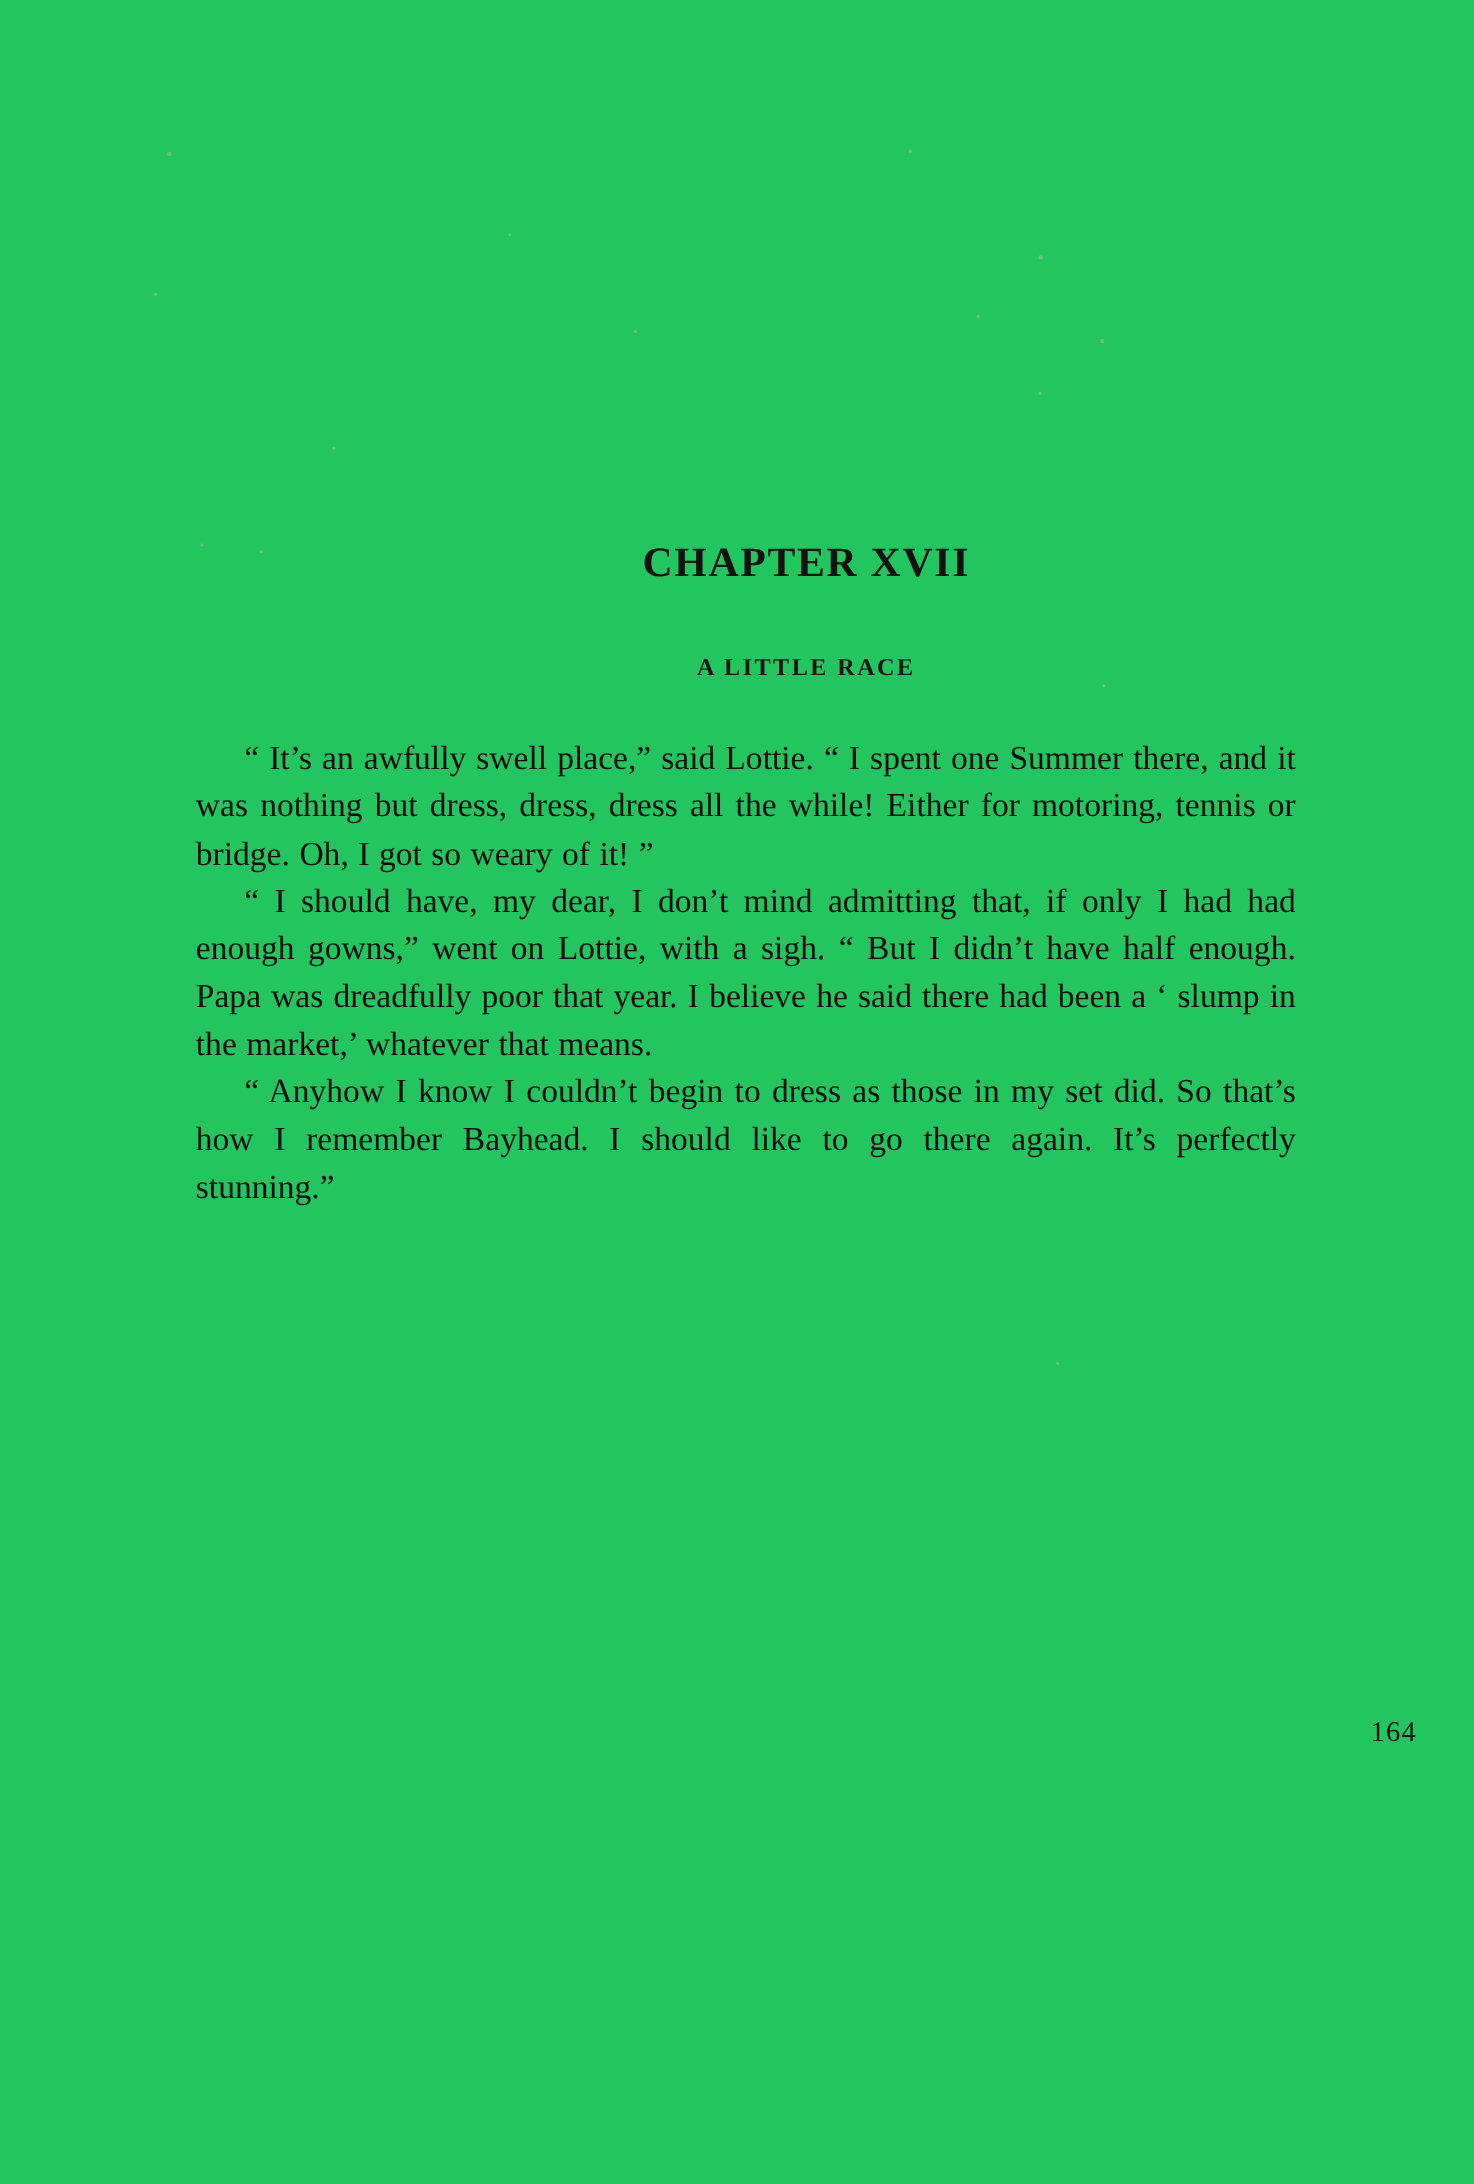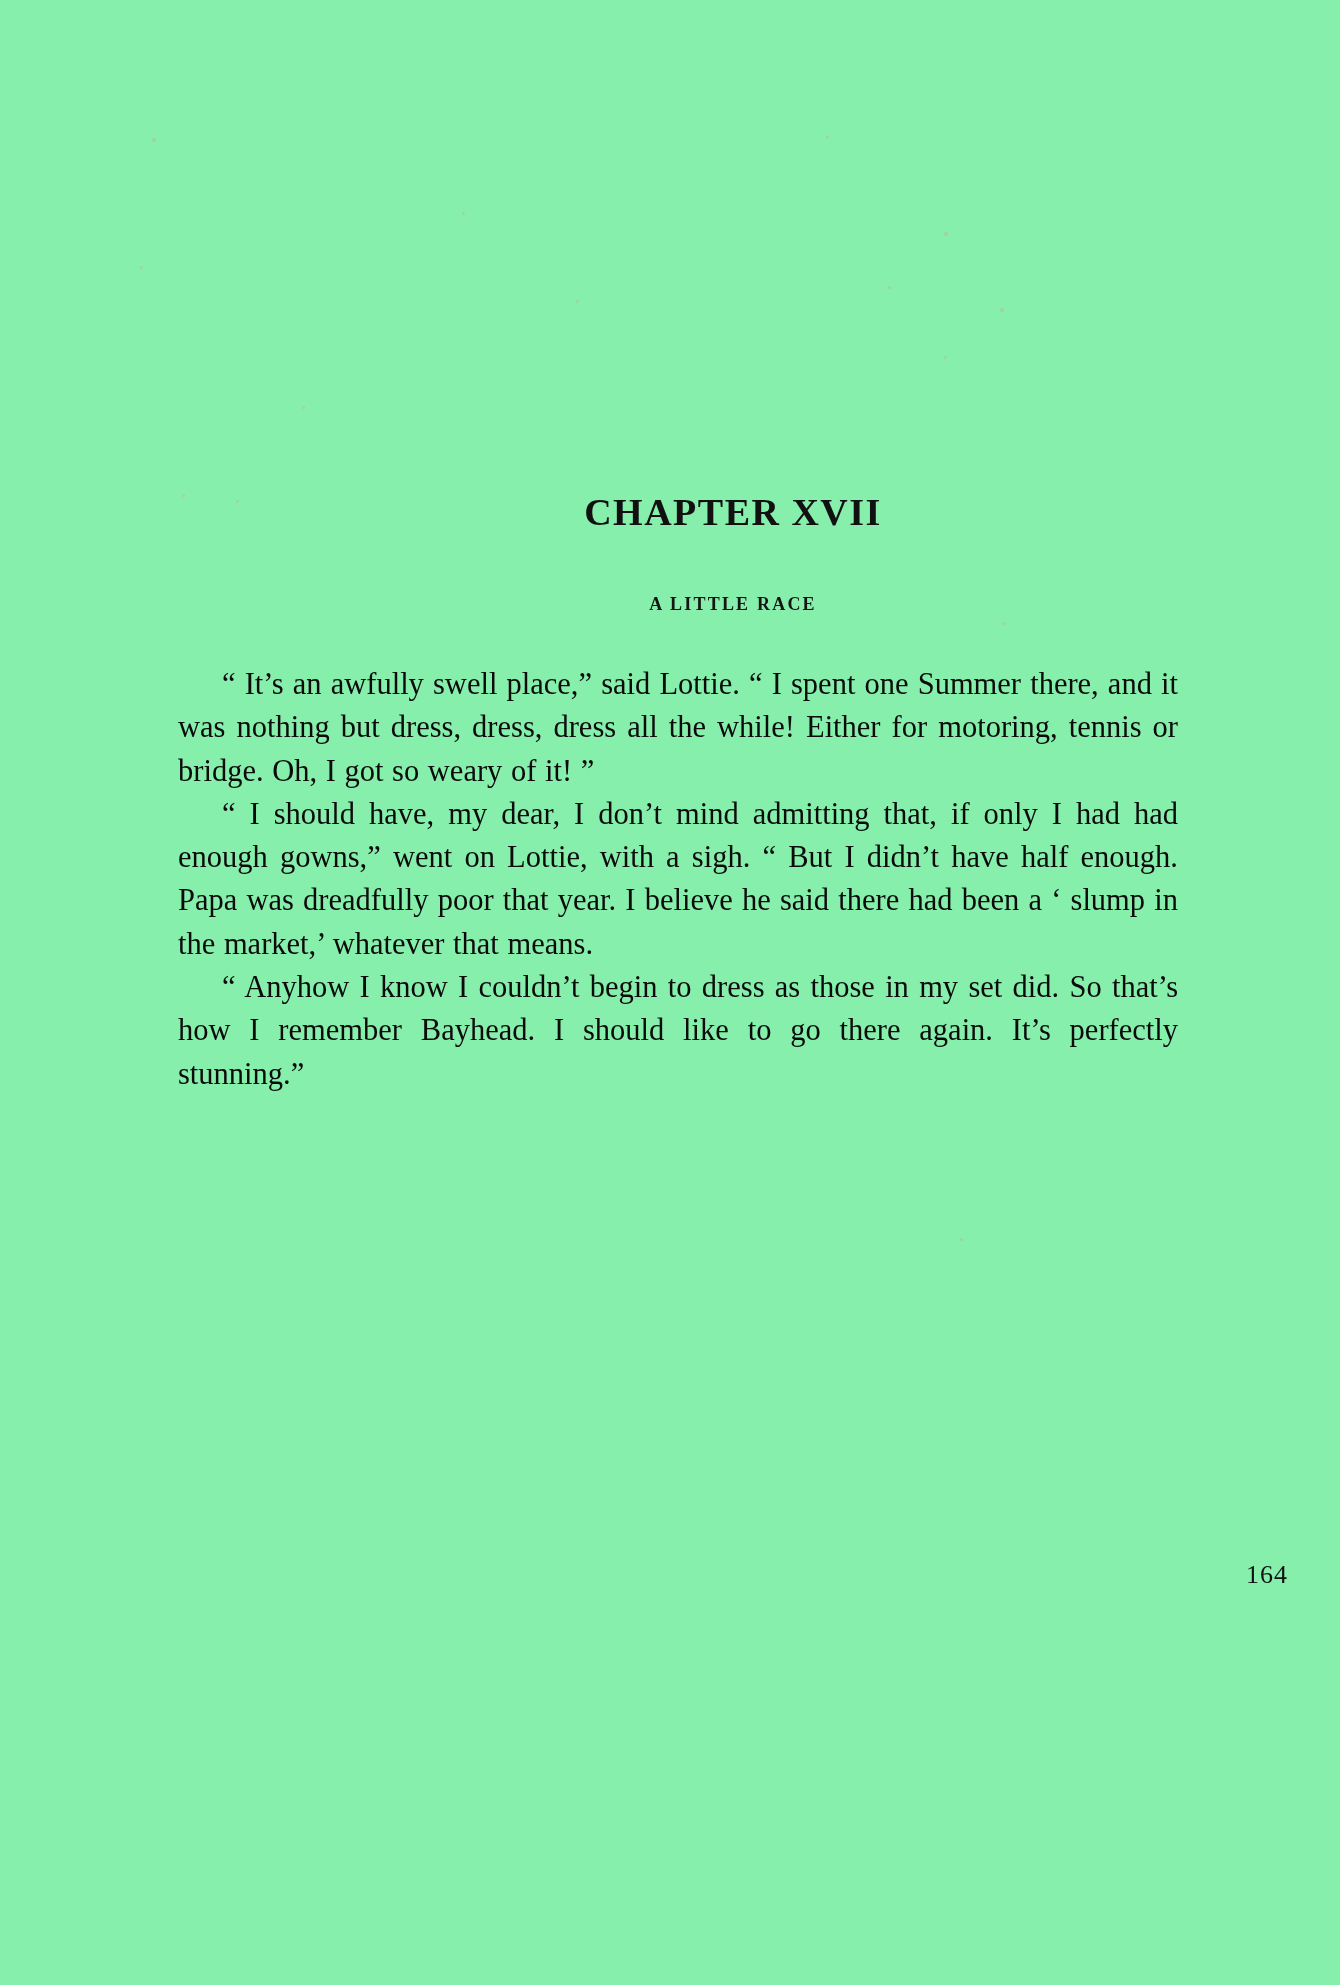--- a/index.html
+++ b/index.html
@@ -13,21 +13,21 @@
     font-family: "Liberation Serif", serif;
     color: #0d0d0d;
     position: relative;
     overflow: hidden;
   }
 
   
   .page {
     position: absolute;
     inset: 0;
-    background: #86efac;
+    background: #22c55e;
   }
 
   .page-inner {
     position: absolute;
     left: 178px;
     top: 150px;
     width: 1110px;
     height: 1700px;
   }
 
@@ -36,21 +36,21 @@
     font-size: 38px;
     letter-spacing: 1.5px;
     font-weight: 600;
     margin-top: 340px;
     color: #111;
     font-family: "Liberation Serif", serif;
   }
 
   .chapter-subtitle {
     text-align: center;
-    font-size: 18px;
+    font-size: 22px;
     letter-spacing: 2.2px;
     margin-top: 60px;
     font-weight: 600;
     color: #151515;
   }
 
   .body-text {
     margin-top: 48px;
     width: 1000px;
     margin-left: 0px;

